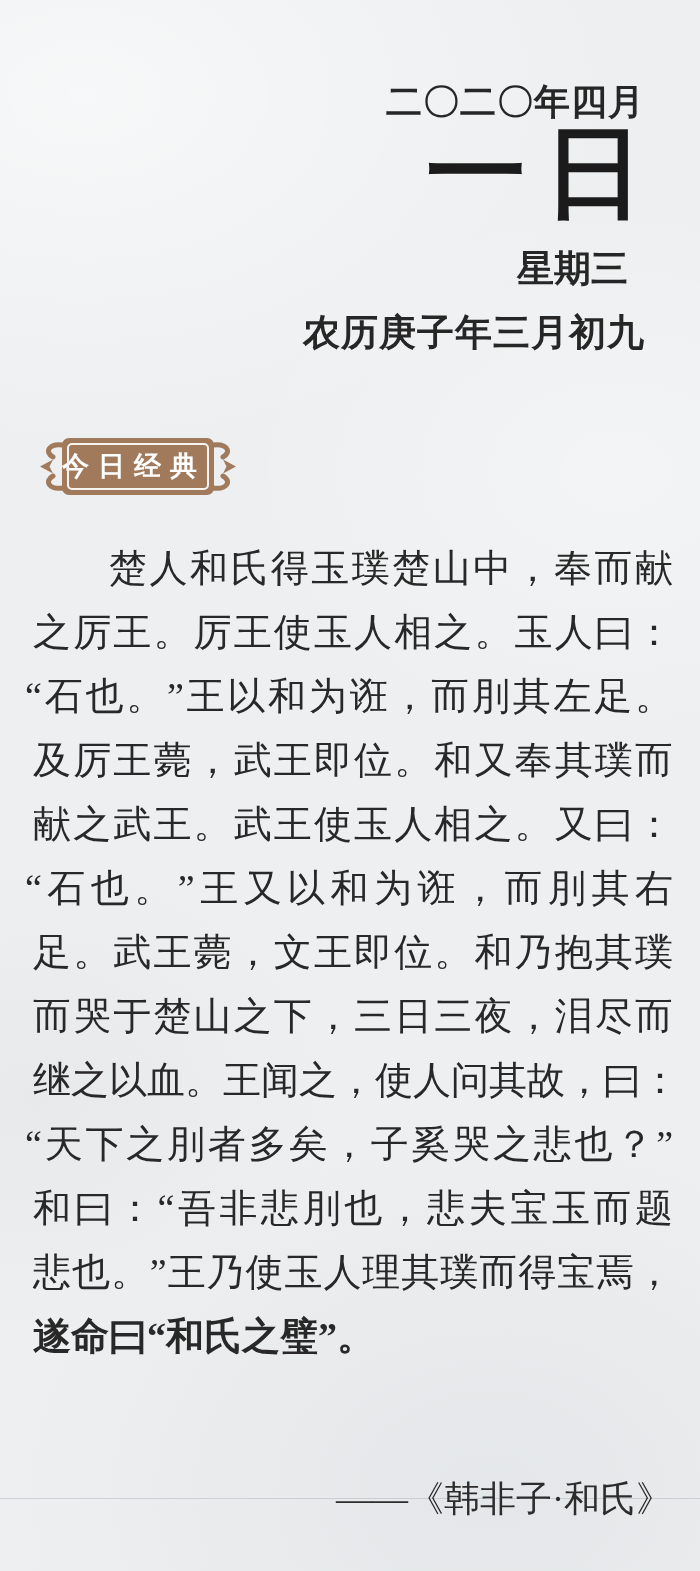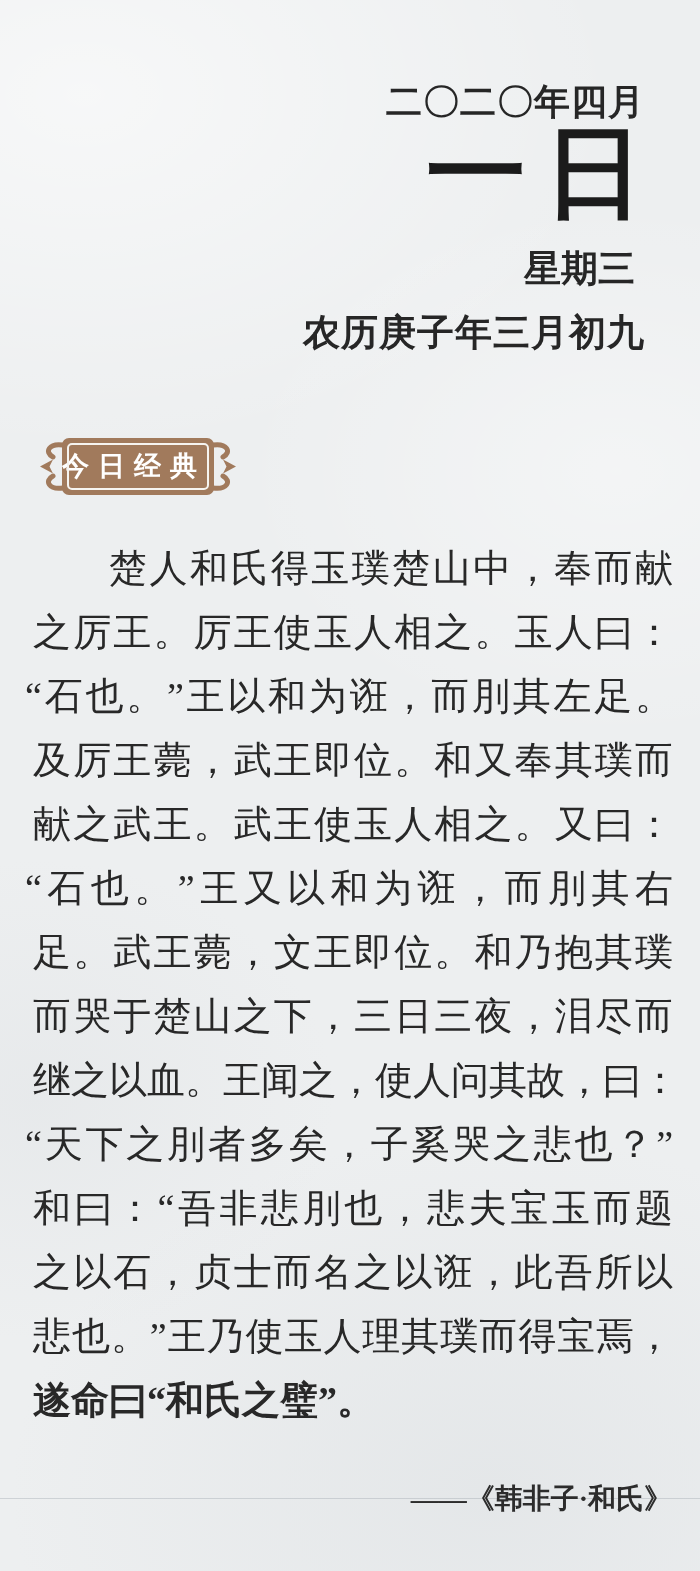--- a/index.html
+++ b/index.html
@@ -28,21 +28,21 @@
     letter-spacing: 1px; margin-right: -1px;
     color: #262626; white-space: nowrap;
   }
   .day {
     position: absolute; top: 124px; right: 0;
     font-size: 100px; line-height: 100px; font-weight: 900;
     letter-spacing: 18px; margin-right: -18px;
     color: #1b1b1b; white-space: nowrap;
   }
   .weekday {
-    position: absolute; top: 250px; right: 9px;
+    position: absolute; top: 250px; right: 16px;
     font-size: 37px; line-height: 37px; font-weight: 700;
     color: #262626; white-space: nowrap;
   }
   .lunar {
     position: absolute; top: 314px; right: 0;
     font-size: 37px; line-height: 38px; font-weight: 700;
     letter-spacing: 1px; margin-right: -1px;
     color: #262626; white-space: nowrap;
   }
 
@@ -91,21 +91,21 @@
   .article .line.hang { text-indent: -8px; }
   .article .line.short { text-align: left; text-align-last: left; font-weight: bold; }
 
   
   .divider {
     position: absolute; left: 0; right: 0; top: 1498px; height: 1px;
     background: rgba(150, 158, 165, 0.35);
   }
   .source {
     position: absolute; right: 28px; top: 1478px;
-    font-size: 28px; line-height: 42px; font-weight: 700;
+    font-size: 36px; line-height: 42px; font-weight: 400;
     color: #2c2c2c; white-space: nowrap;
   }
 </style>
 </head>
 <body>
 
 <div class="page">
 
   <div class="header">
     <div class="month">二〇二〇年四月</div>
@@ -139,21 +139,20 @@
     <div class="line">之厉王。厉王使玉人相之。玉人曰：</div>
     <div class="line hang">“石也。”王以和为诳，而刖其左足。</div>
     <div class="line">及厉王薨，武王即位。和又奉其璞而</div>
     <div class="line">献之武王。武王使玉人相之。又曰：</div>
     <div class="line hang">“石也。”王又以和为诳，而刖其右</div>
     <div class="line">足。武王薨，文王即位。和乃抱其璞</div>
     <div class="line">而哭于楚山之下，三日三夜，泪尽而</div>
     <div class="line">继之以血。王闻之，使人问其故，曰：</div>
     <div class="line hang">“天下之刖者多矣，子奚哭之悲也？”</div>
     <div class="line">和曰：“吾非悲刖也，悲夫宝玉而题</div>
-    <div class="line">之以石，贞士而名之以诳，此吾所以</div>
     <div class="line">悲也。”王乃使玉人理其璞而得宝焉，</div>
     <div class="line short">遂命曰“和氏之璧”。</div>
   </div>
 
   <div class="divider"></div>
   <div class="source">——《韩非子·和氏》</div>
 
 </div>
 
 </body></html>

